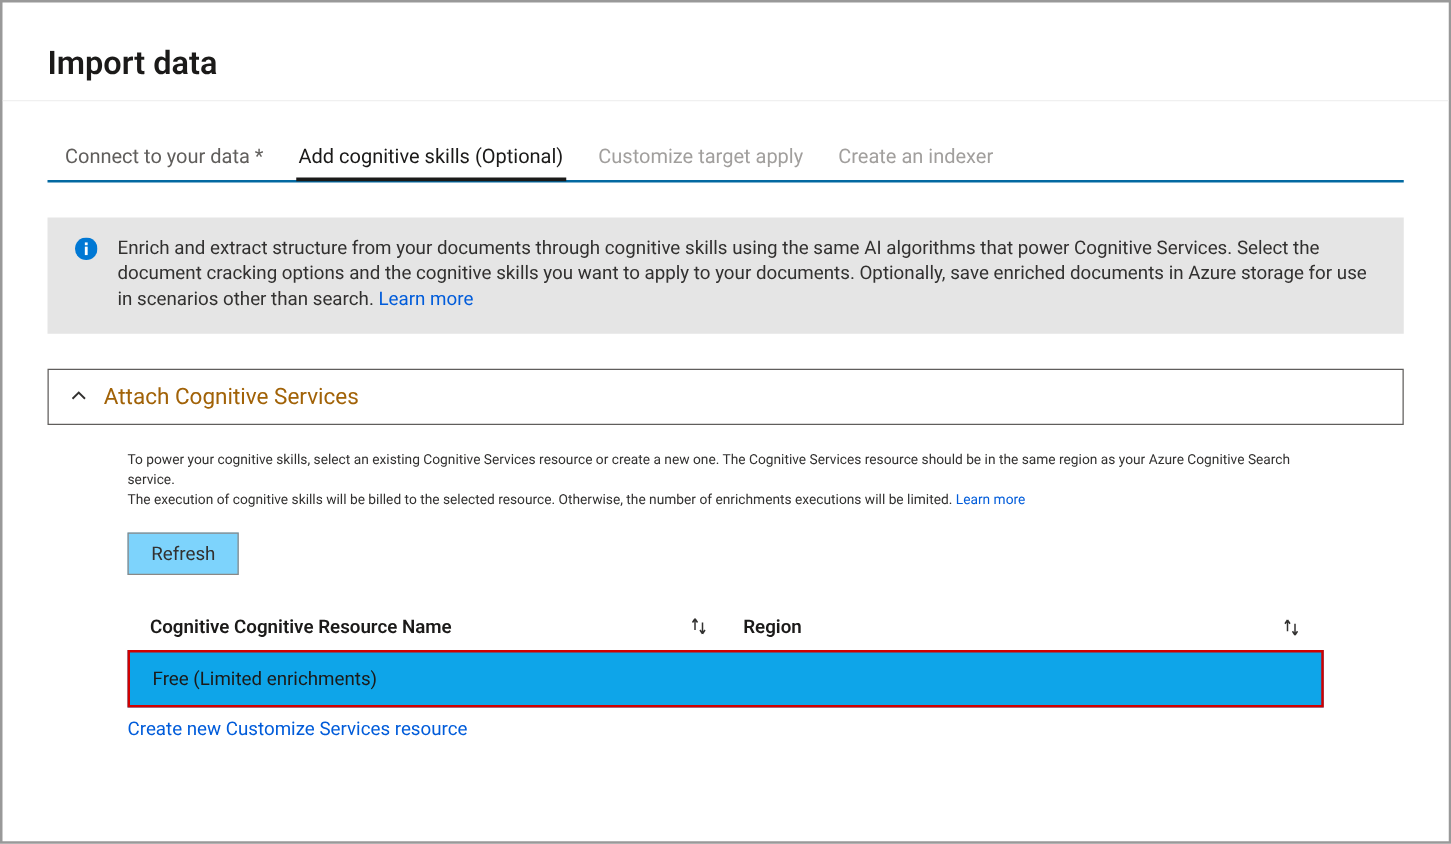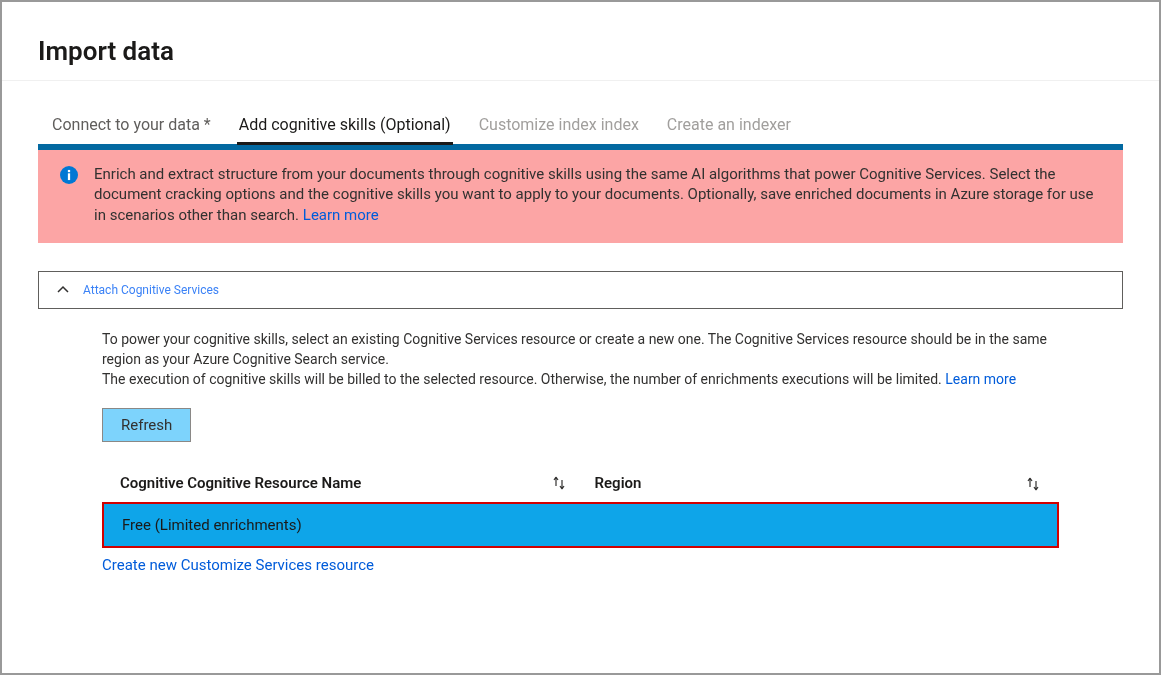--- a/index.html
+++ b/index.html
@@ -27,21 +27,21 @@
     .title-divider {
       border-bottom: 1px solid #f0f0f0;
     }
     .content {
       padding: 0 36px;
     }
     .tabs {
       display: flex;
       gap: 24px;
       padding: 28px 12px 0 12px;
-      border-bottom: 6px solid #0369a1;
+      border-bottom: 2px solid #0369a1;
     }
     .tab {
       font-size: 16px;
       color: #605e5c;
       padding: 6px 2px 10px 2px;
       cursor: pointer;
       position: relative;
     }
     .tab.active {
       color: #1b1a19;
@@ -56,22 +56,23 @@
       height: 3px;
       background: #1b1a19;
     }
     .tab.disabled {
       color: #a19f9d;
       cursor: default;
     }
     .info-banner {
       display: flex;
       align-items: flex-start;
-      background: #fca5a5;
+      background: #e5e5e5;
       padding: 14px 18px 18px 22px;
+      margin-top: 28px;
     }
     .info-icon {
       flex-shrink: 0;
       width: 18px;
       height: 18px;
       margin-right: 16px;
       margin-top: 2px;
     }
     .info-text {
       font-size: 15px;
@@ -92,28 +93,28 @@
       padding: 11px 18px;
       cursor: pointer;
     }
     .chevron {
       width: 12px;
       height: 12px;
       margin-right: 14px;
       flex-shrink: 0;
     }
     .accordion-title {
-      font-size: 12px;
-      color: #3b82f6;
+      font-size: 18px;
+      color: #a16207;
     }
     .section-body {
       padding: 20px 64px 0 64px;
     }
     .body-text {
-      font-size: 14px;
+      font-size: 11px;
       line-height: 1.45;
       color: #323130;
     }
     .refresh-btn {
       display: inline-block;
       border: 1px solid #8a8886;
       background: #7dd3fc;
       padding: 7px 18px;
       font-size: 15px;
       color: #323130;
@@ -177,21 +178,21 @@
 <body>
 
 <div class="page-title">Import data</div>
 <div class="title-divider"></div>
 
 <div class="content">
 
   <div class="tabs">
     <div class="tab">Connect to your data *</div>
     <div class="tab active">Add cognitive skills (Optional)</div>
-    <div class="tab disabled">Customize index index</div>
+    <div class="tab disabled">Customize target apply</div>
     <div class="tab disabled">Create an indexer</div>
   </div>
 
   <div class="info-banner">
     <svg class="info-icon" viewBox="0 0 16 16">
       <circle cx="8" cy="8" r="8" fill="#0078d4"></circle>
       <rect x="7" y="6.5" width="2" height="6" fill="#fff"></rect>
       <rect x="7" y="3.5" width="2" height="2" fill="#fff"></rect>
     </svg>
     <div class="info-text">

